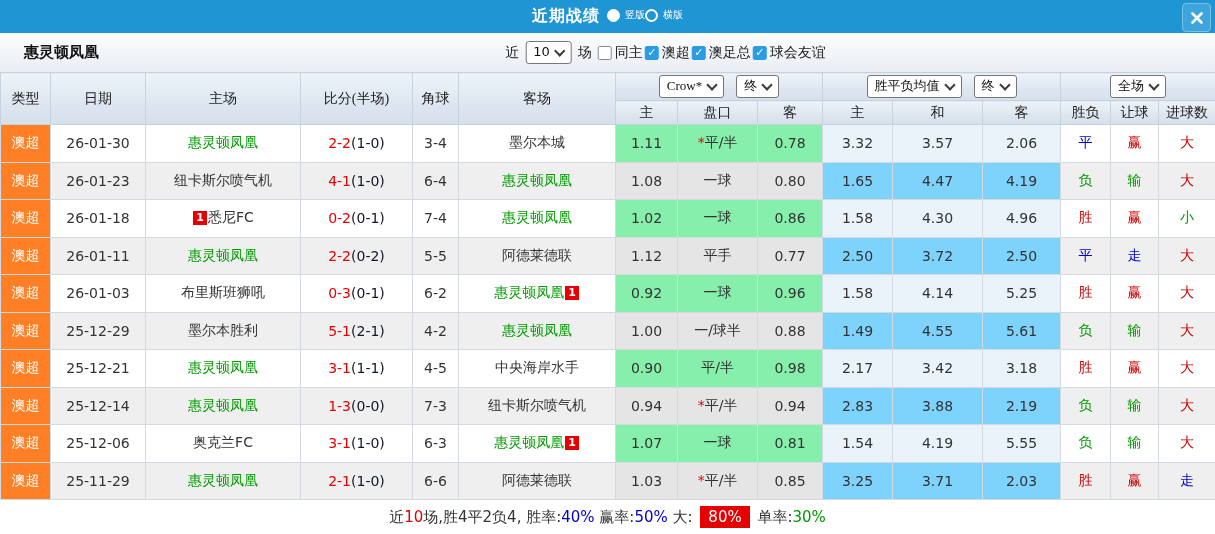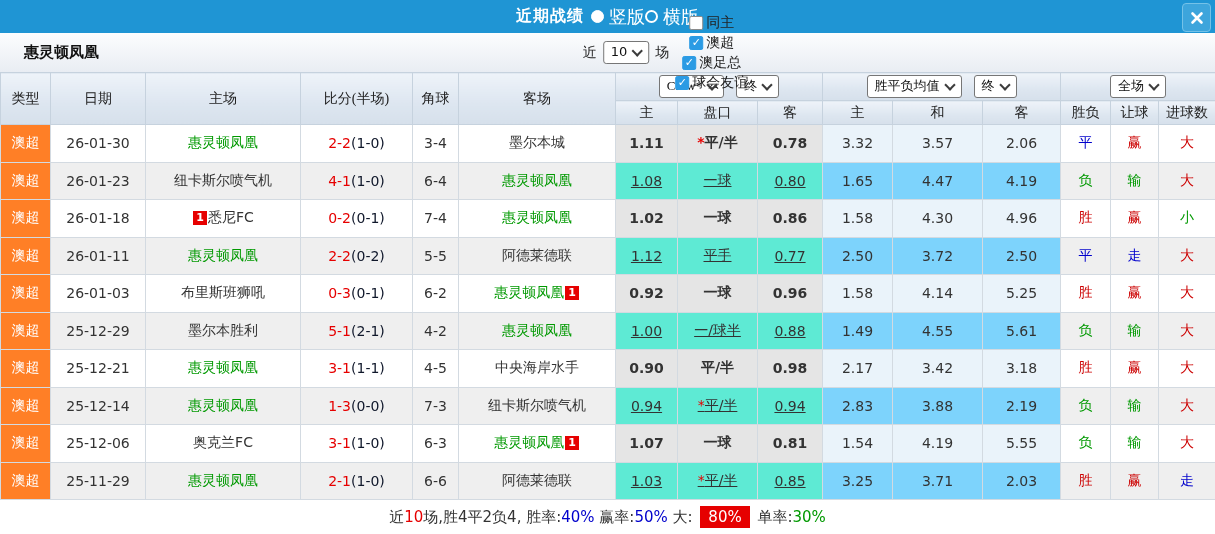--- a/index.html
+++ b/index.html
@@ -8,21 +8,21 @@
     font-family:"DejaVu Sans",sans-serif;background:#fff;
     display:flex;flex-direction:column;font-size:14px;color:#333;
   }
   
   .titlebar{
     height:33px;flex:0 0 33px;background:#1f95d4;position:relative;
     display:flex;align-items:center;justify-content:center;
   }
   .titlebar-center{display:flex;align-items:center;gap:7px;justify-content:space-between;}
   .ttl{color:#fff;font-weight:bold;font-size:16px;letter-spacing:1px;}
-  .radio-opt{display:inline-flex;align-items:center;gap:5px;color:#fff;font-size:18px;cursor:default;}
+  .radio-opt{display:inline-flex;align-items:center;gap:5px;color:#fff;font-size:10px;cursor:default;}
   .rdot{width:9px;height:9px;border:2px solid #fff;border-radius:50%;background:transparent;display:inline-block;}
   .rdot.on{background:#fff;width:11px;height:11px;border-width:1px;}
   .close-btn{
     position:absolute;right:4px;top:3px;width:27px;height:27px;border-radius:4px;
     background:#3da5dc;border:1px solid #74c2e8;display:flex;align-items:center;justify-content:center;cursor:pointer;
   }
   
   .filterbar{
     height:39px;flex:0 0 39px;background:linear-gradient(#fcfdfe,#e9edf3);
     position:relative;display:flex;align-items:center;
@@ -51,22 +51,22 @@
     font-weight:normal;font-size:14px;color:#222;
   }
   thead tr.h1{height:28px;font-family:Liberation Serif, serif;}
   thead tr.h2{height:24px;}
   .grp{border-bottom:1px solid #c6d2de;}
   .grp .hgroup{display:flex;align-items:center;justify-content:center;gap:12px;}
   tbody tr{height:37.5px;}
   tbody td{border-color:#d3dae1;font-size:14px;color:#333;}
   tr.odd td{background:#fff;}
   tr.even td{background:#efefef;}
-  tr.odd td.hcap{background:#e5e5e5;font-weight:bold;}
-  tr.even td.hcap{background:#5eead4;text-decoration:underline;}
+  tr.odd td.hcap{background:#86efac;}
+  tr.even td.hcap{background:#e5e5e5;}
   tr.odd td.avg{background:#eaf3fa;}
   tr.even td.avg{background:#7dd3fc;}
   td.c-league{background:#ff7f26 !important;color:#fff;}
   .green{color:#009900;}
   .score{color:#e60000;}
   .half{color:#0f172a;}
   .star{color:#e60000;}
   td.res{font-size:14px;}
   td.res.red{color:#cc0000;}
   td.res.blue{color:#0000cc;}
@@ -108,21 +108,21 @@
 
   <div class="filterbar">
     <span class="team">惠灵顿凤凰</span>
     <div class="filters">
       <span>近</span>
       <span class="sel">
         <span>10</span>
         <span class="chev"></span>
       </span>
       <span>场</span>
-      <span id="checkbox-group" style="display:inline-flex;gap:2px;align-items:center;flex-direction:column;">
+      <span id="checkbox-group" style="display:inline-flex;gap:2px;align-items:center;">
           <span class="cb-opt">
             <span class="cb"></span>
             <span>同主</span>
           </span>
           <span class="cb-opt">
             <span class="cb on"></span>
             <span>澳超</span>
           </span>
           <span class="cb-opt">
             <span class="cb on"></span>

